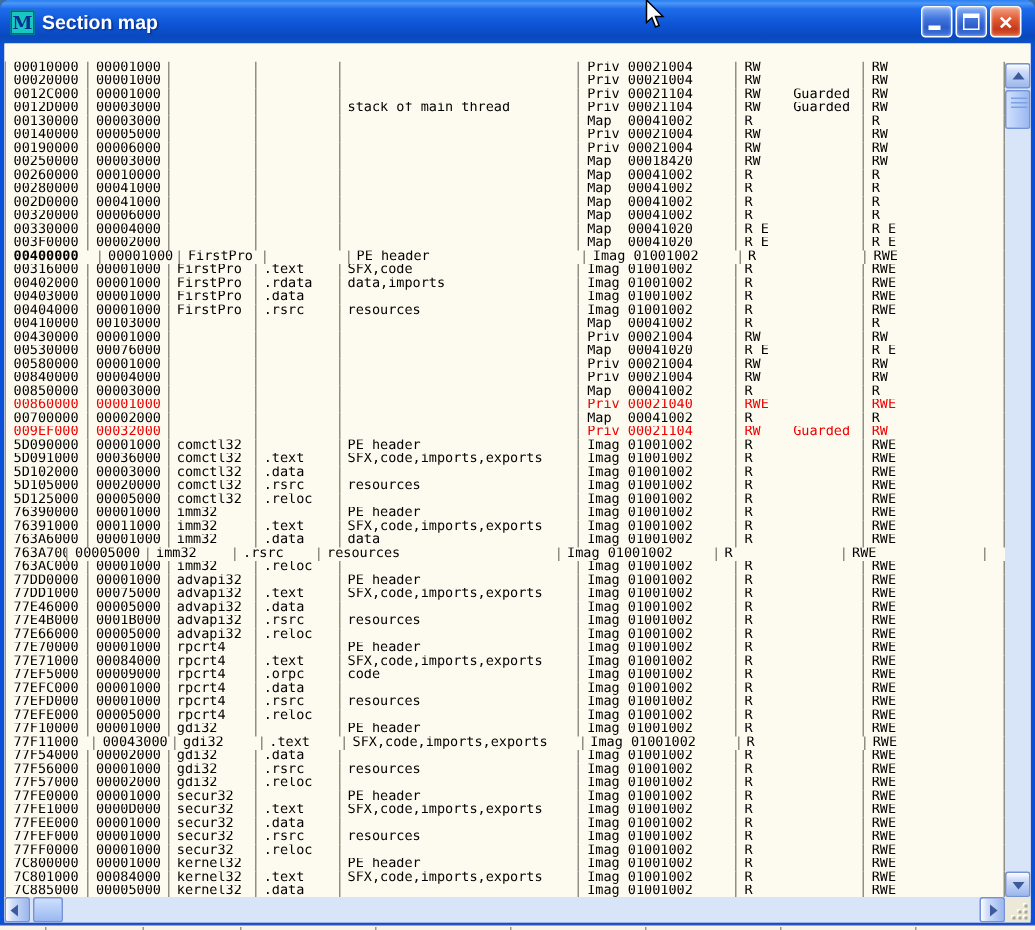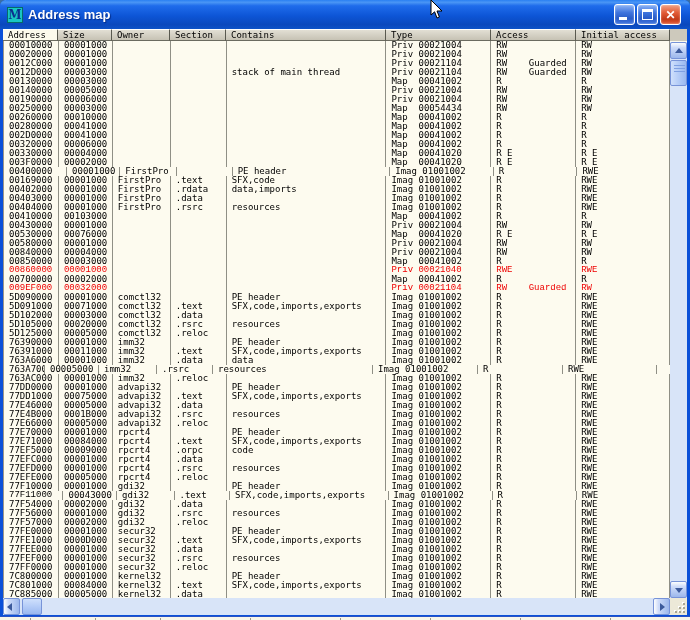--- a/index.html
+++ b/index.html
@@ -49,21 +49,21 @@
   .h-cell.active{background:#fcfaec;}
   .h-cell:last-child{border-right:1px solid #59594f;}
   
   .tbody{position:absolute;left:0;top:12px;width:667px;height:557px;overflow:hidden;border-left:1px solid #9a968a;}
   .trow{display:flex;height:9px;}
   .t-cell{
     height:9px;font:9px/9px "DejaVu Sans Mono",monospace;color:#000;
     padding-left:5px;white-space:pre;overflow:hidden;
     border-right:1px solid #8f8f85;
   }
-  .trow.red .t-cell{color:#ee0000;font-family:Liberation Mono, monospace;}
+  .trow.red .t-cell{color:#ee0000;}
   
   .vscroll{position:absolute;right:0;top:13px;width:17px;height:556px;background:#d8e4f8;}
   .hscroll{position:absolute;left:0;top:569px;width:667px;height:17px;background:#d8e4f8;}
   .sb-btn{
     position:absolute;width:17px;height:17px;border-radius:2px;
     background:linear-gradient(180deg,#fdfefe,#cfdcf9 30%,#b9cdf4 60%,#9cb7ec);
     border:1px solid #7793d8;
   }
   .hscroll .sb-btn{background:linear-gradient(90deg,#fdfefe,#cfdcf9 30%,#b9cdf4 60%,#9cb7ec);}
   .arrow{position:absolute;width:0;height:0;border:4px solid transparent;}
@@ -87,45 +87,35 @@
   
   .cursor{position:absolute;left:430px;top:0;z-index:50;}
 </style>
 </head>
 <body>
 
 <div class="window">
 
   <div class="titlebar">
     <div class="title-icon">M</div>
-    <div class="title-text">Address map</div>
+    <div class="title-text">Section map</div>
     <div class="titlebar-buttons">
       <div class="tb-btn" title="Minimize">
           <span class="glyph-min"></span>
         </div>
       <div class="tb-btn" title="Maximize">
           <span class="glyph-max"></span>
         </div>
       <div class="tb-btn close" title="Close">
           <span class="glyph-close">✕</span>
         </div>
     </div>
   </div>
 
   <div class="content">
-    <div class="thead">
-        <div class="h-cell active" style="width: 55px;">Address</div>
-        <div class="h-cell" style="width: 54px;">Size</div>
-        <div class="h-cell" style="width: 58px;">Owner</div>
-        <div class="h-cell" style="width: 56px;">Section</div>
-        <div class="h-cell" style="width: 160px;">Contains</div>
-        <div class="h-cell" style="width: 105px;">Type</div>
-        <div class="h-cell" style="width: 85px;">Access</div>
-        <div class="h-cell" style="width: 94px;">Initial access</div>
-      </div>
     <div class="tbody">
         <div class="trow">
           <div class="t-cell" style="width: 55px;">00010000</div>
           <div class="t-cell" style="width: 54px;">00001000</div>
           <div class="t-cell" style="width: 58px;"></div>
           <div class="t-cell" style="width: 56px;"></div>
           <div class="t-cell" style="width: 160px;"></div>
           <div class="t-cell" style="width: 105px;">Priv 00021004</div>
           <div class="t-cell" style="width: 85px;">RW</div>
           <div class="t-cell" style="width: 94px;">RW</div>
@@ -189,21 +179,21 @@
           <div class="t-cell" style="width: 105px;">Priv 00021004</div>
           <div class="t-cell" style="width: 85px;">RW</div>
           <div class="t-cell" style="width: 94px;">RW</div>
         </div>
         <div class="trow">
           <div class="t-cell" style="width: 55px;">00250000</div>
           <div class="t-cell" style="width: 54px;">00003000</div>
           <div class="t-cell" style="width: 58px;"></div>
           <div class="t-cell" style="width: 56px;"></div>
           <div class="t-cell" style="width: 160px;"></div>
-          <div class="t-cell" style="width: 105px;">Map  00054434</div>
+          <div class="t-cell" style="width: 105px;">Map  00018420</div>
           <div class="t-cell" style="width: 85px;">RW</div>
           <div class="t-cell" style="width: 94px;">RW</div>
         </div>
         <div class="trow">
           <div class="t-cell" style="width: 55px;">00260000</div>
           <div class="t-cell" style="width: 54px;">00010000</div>
           <div class="t-cell" style="width: 58px;"></div>
           <div class="t-cell" style="width: 56px;"></div>
           <div class="t-cell" style="width: 160px;"></div>
           <div class="t-cell" style="width: 105px;">Map  00041002</div>
@@ -254,31 +244,31 @@
           <div class="t-cell" style="width: 55px;">003F0000</div>
           <div class="t-cell" style="width: 54px;">00002000</div>
           <div class="t-cell" style="width: 58px;"></div>
           <div class="t-cell" style="width: 56px;"></div>
           <div class="t-cell" style="width: 160px;"></div>
           <div class="t-cell" style="width: 105px;">Map  00041020</div>
           <div class="t-cell" style="width: 85px;">R E</div>
           <div class="t-cell" style="width: 94px;">R E</div>
         </div>
         <div class="trow">
-          <div class="t-cell" style="width: 64px;">00400000</div>
+          <div class="t-cell" style="width: 64px; font-weight: bold;">00400000</div>
           <div class="t-cell" style="width: 54px;">00001000</div>
           <div class="t-cell" style="width: 58px;">FirstPro</div>
           <div class="t-cell" style="width: 56px;"></div>
           <div class="t-cell" style="width: 160px;">PE header</div>
           <div class="t-cell" style="width: 105px;">Imag 01001002</div>
           <div class="t-cell" style="width: 85px;">R</div>
           <div class="t-cell" style="width: 94px;">RWE</div>
         </div>
         <div class="trow">
-          <div class="t-cell" style="width: 55px;">00169000</div>
+          <div class="t-cell" style="width: 55px;">00316000</div>
           <div class="t-cell" style="width: 54px;">00001000</div>
           <div class="t-cell" style="width: 58px;">FirstPro</div>
           <div class="t-cell" style="width: 56px;">.text</div>
           <div class="t-cell" style="width: 160px;">SFX,code</div>
           <div class="t-cell" style="width: 105px;">Imag 01001002</div>
           <div class="t-cell" style="width: 85px;">R</div>
           <div class="t-cell" style="width: 94px;">RWE</div>
         </div>
         <div class="trow">
           <div class="t-cell" style="width: 55px;">00402000</div>
@@ -405,21 +395,21 @@
           <div class="t-cell" style="width: 54px;">00001000</div>
           <div class="t-cell" style="width: 58px;">comctl32</div>
           <div class="t-cell" style="width: 56px;"></div>
           <div class="t-cell" style="width: 160px;">PE header</div>
           <div class="t-cell" style="width: 105px;">Imag 01001002</div>
           <div class="t-cell" style="width: 85px;">R</div>
           <div class="t-cell" style="width: 94px;">RWE</div>
         </div>
         <div class="trow">
           <div class="t-cell" style="width: 55px;">5D091000</div>
-          <div class="t-cell" style="width: 54px;">00071000</div>
+          <div class="t-cell" style="width: 54px;">00036000</div>
           <div class="t-cell" style="width: 58px;">comctl32</div>
           <div class="t-cell" style="width: 56px;">.text</div>
           <div class="t-cell" style="width: 160px;">SFX,code,imports,exports</div>
           <div class="t-cell" style="width: 105px;">Imag 01001002</div>
           <div class="t-cell" style="width: 85px;">R</div>
           <div class="t-cell" style="width: 94px;">RWE</div>
         </div>
         <div class="trow">
           <div class="t-cell" style="width: 55px;">5D102000</div>
           <div class="t-cell" style="width: 54px;">00003000</div>
@@ -614,21 +604,21 @@
           <div class="t-cell" style="width: 55px;">77F10000</div>
           <div class="t-cell" style="width: 54px;">00001000</div>
           <div class="t-cell" style="width: 58px;">gdi32</div>
           <div class="t-cell" style="width: 56px;"></div>
           <div class="t-cell" style="width: 160px;">PE header</div>
           <div class="t-cell" style="width: 105px;">Imag 01001002</div>
           <div class="t-cell" style="width: 85px;">R</div>
           <div class="t-cell" style="width: 94px;">RWE</div>
         </div>
         <div class="trow">
-          <div class="t-cell" style="width: 60px; font-family: Liberation Mono, monospace;">77F11000</div>
+          <div class="t-cell" style="width: 60px;">77F11000</div>
           <div class="t-cell" style="width: 54px;">00043000</div>
           <div class="t-cell" style="width: 58px;">gdi32</div>
           <div class="t-cell" style="width: 56px;">.text</div>
           <div class="t-cell" style="width: 160px;">SFX,code,imports,exports</div>
           <div class="t-cell" style="width: 105px;">Imag 01001002</div>
           <div class="t-cell" style="width: 85px;">R</div>
           <div class="t-cell" style="width: 94px;">RWE</div>
         </div>
         <div class="trow">
           <div class="t-cell" style="width: 55px;">77F54000</div>

